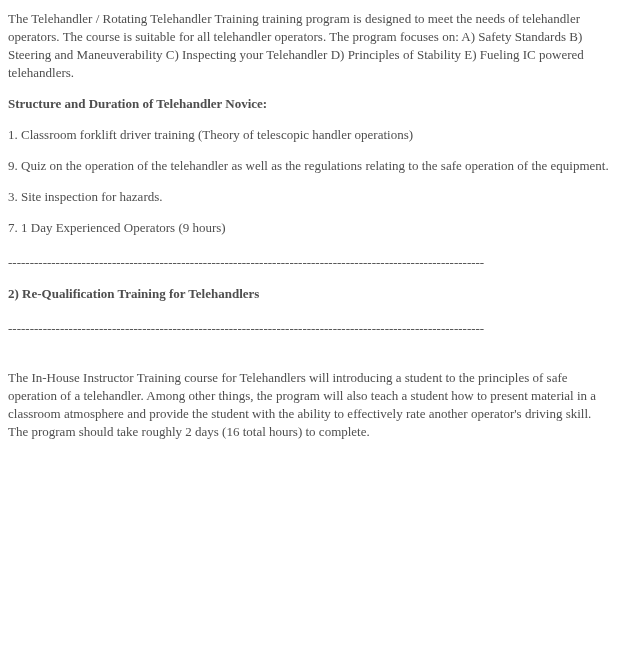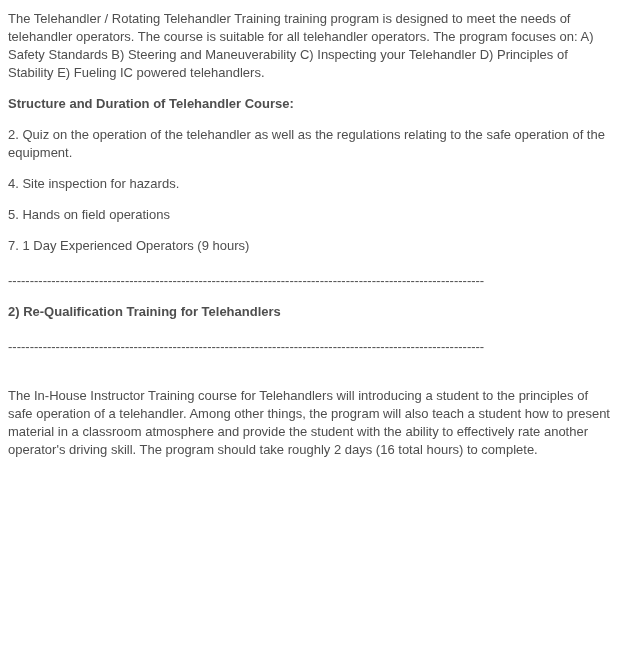--- a/index.html
+++ b/index.html
@@ -13,20 +13,21 @@
     overflow: hidden;
     font-family: "Liberation Sans", "DejaVu Sans", sans-serif;
   }
   .doc {
     box-sizing: border-box;
     width: 611px;
     padding: 10px 0 0 8px;
     color: #4e4e4e;
     font-size: 13px;
     line-height: 18px;
+    font-family: Liberation Serif, serif;
   }
   .doc p {
     margin: 0 0 13px 0;
   }
   .para-heading {
     font-weight: bold;
   }
   .divider {
     white-space: nowrap;
     overflow: hidden;
@@ -38,30 +39,30 @@
     margin-top: 16px;
   }
 </style>
 </head>
 <body>
 
 <div class="doc">
 
   <p>The Telehandler / Rotating Telehandler Training training program is designed to meet the needs of telehandler operators. The course is suitable for all telehandler operators. The program focuses on: A) Safety Standards B) Steering and Maneuverability C) Inspecting your Telehandler D) Principles of Stability E) Fueling IC powered telehandlers.</p>
 
-  <p class="para-heading">Structure and Duration of Telehandler Course:</p>
+  <p class="para-heading">Structure and Duration of Telehandler Novice:</p>
 
 
+  <p>1. Classroom forklift driver training (Theory of telescopic handler operations)</p>
 
-  <p>2. Quiz on the operation of the telehandler as well as the regulations relating to the safe operation of the equipment.</p>
+  <p>9. Quiz on the operation of the telehandler as well as the regulations relating to the safe operation of the equipment.</p>
 
 
-  <p>4. Site inspection for hazards.</p>
+  <p>3. Site inspection for hazards.</p>
 
-  <p>5. Hands on field operations</p>
 
 
   <p>7. 1 Day Experienced Operators (9 hours)</p>
 
 
   <p class="divider">--------------------------------------------------------------------------------------------------------------</p>
 
   <p>
     <span class="section-heading">2) Re-Qualification Training for Telehandlers</span><br>
   </p>

